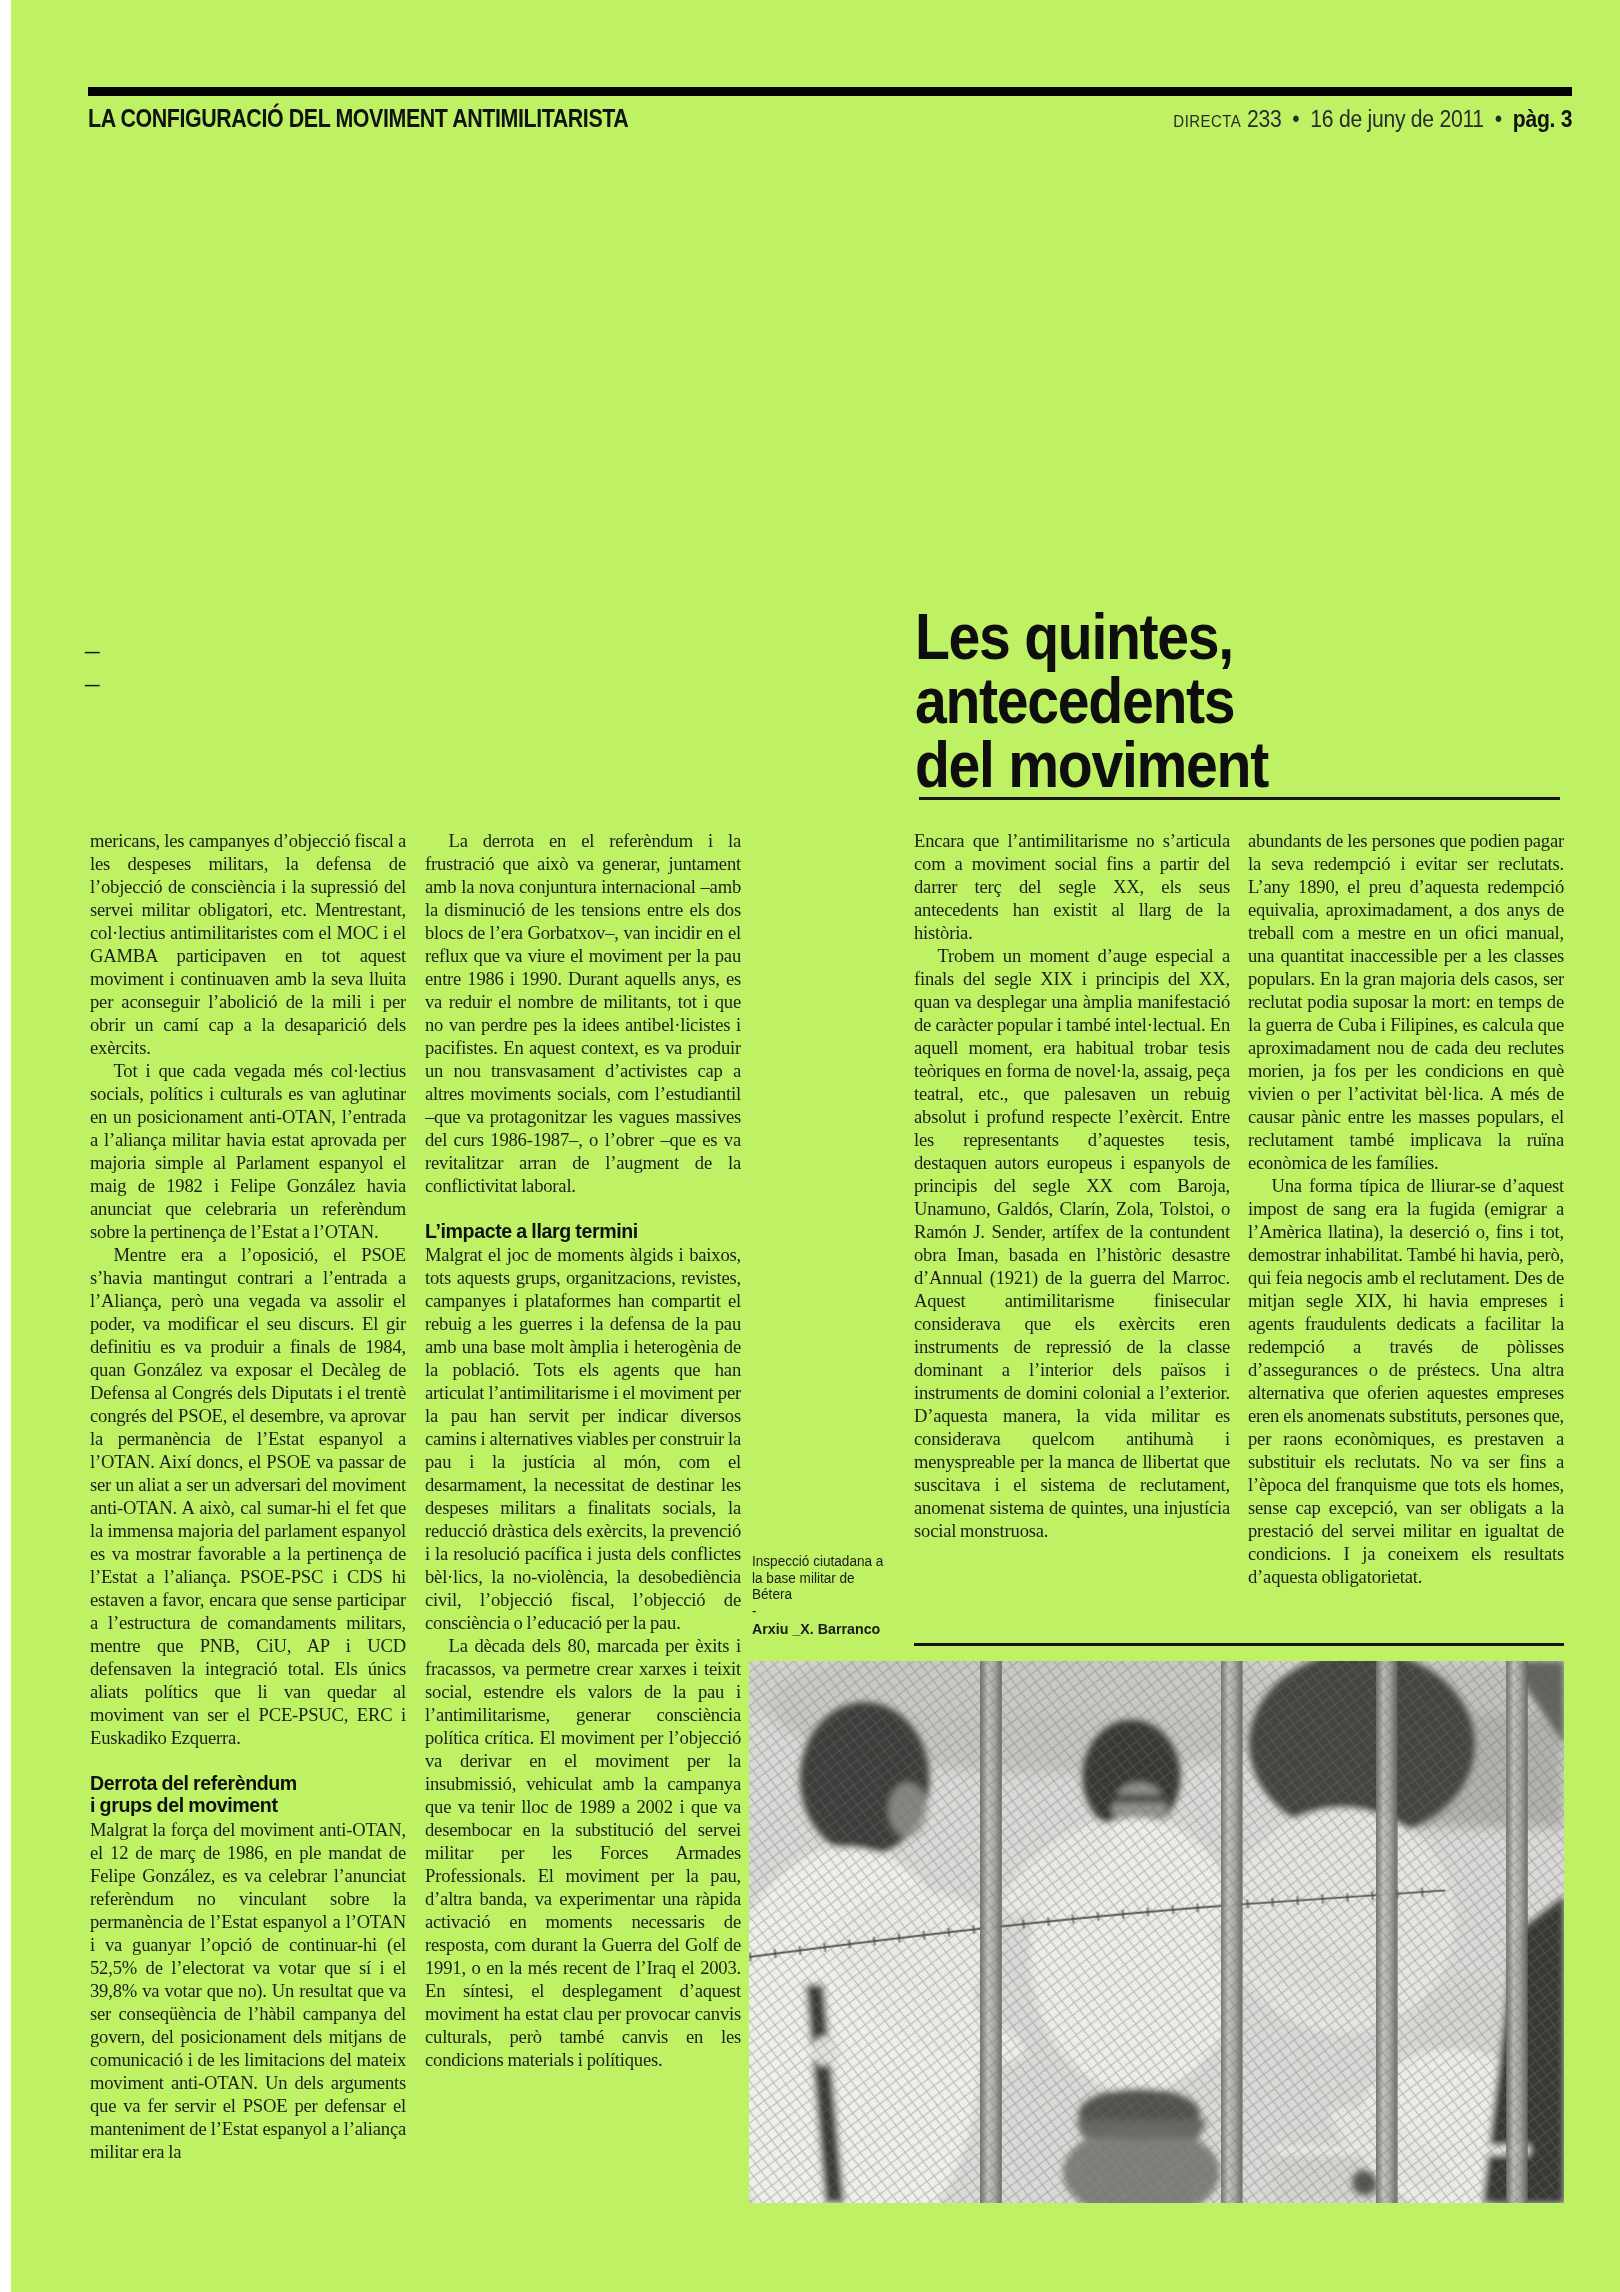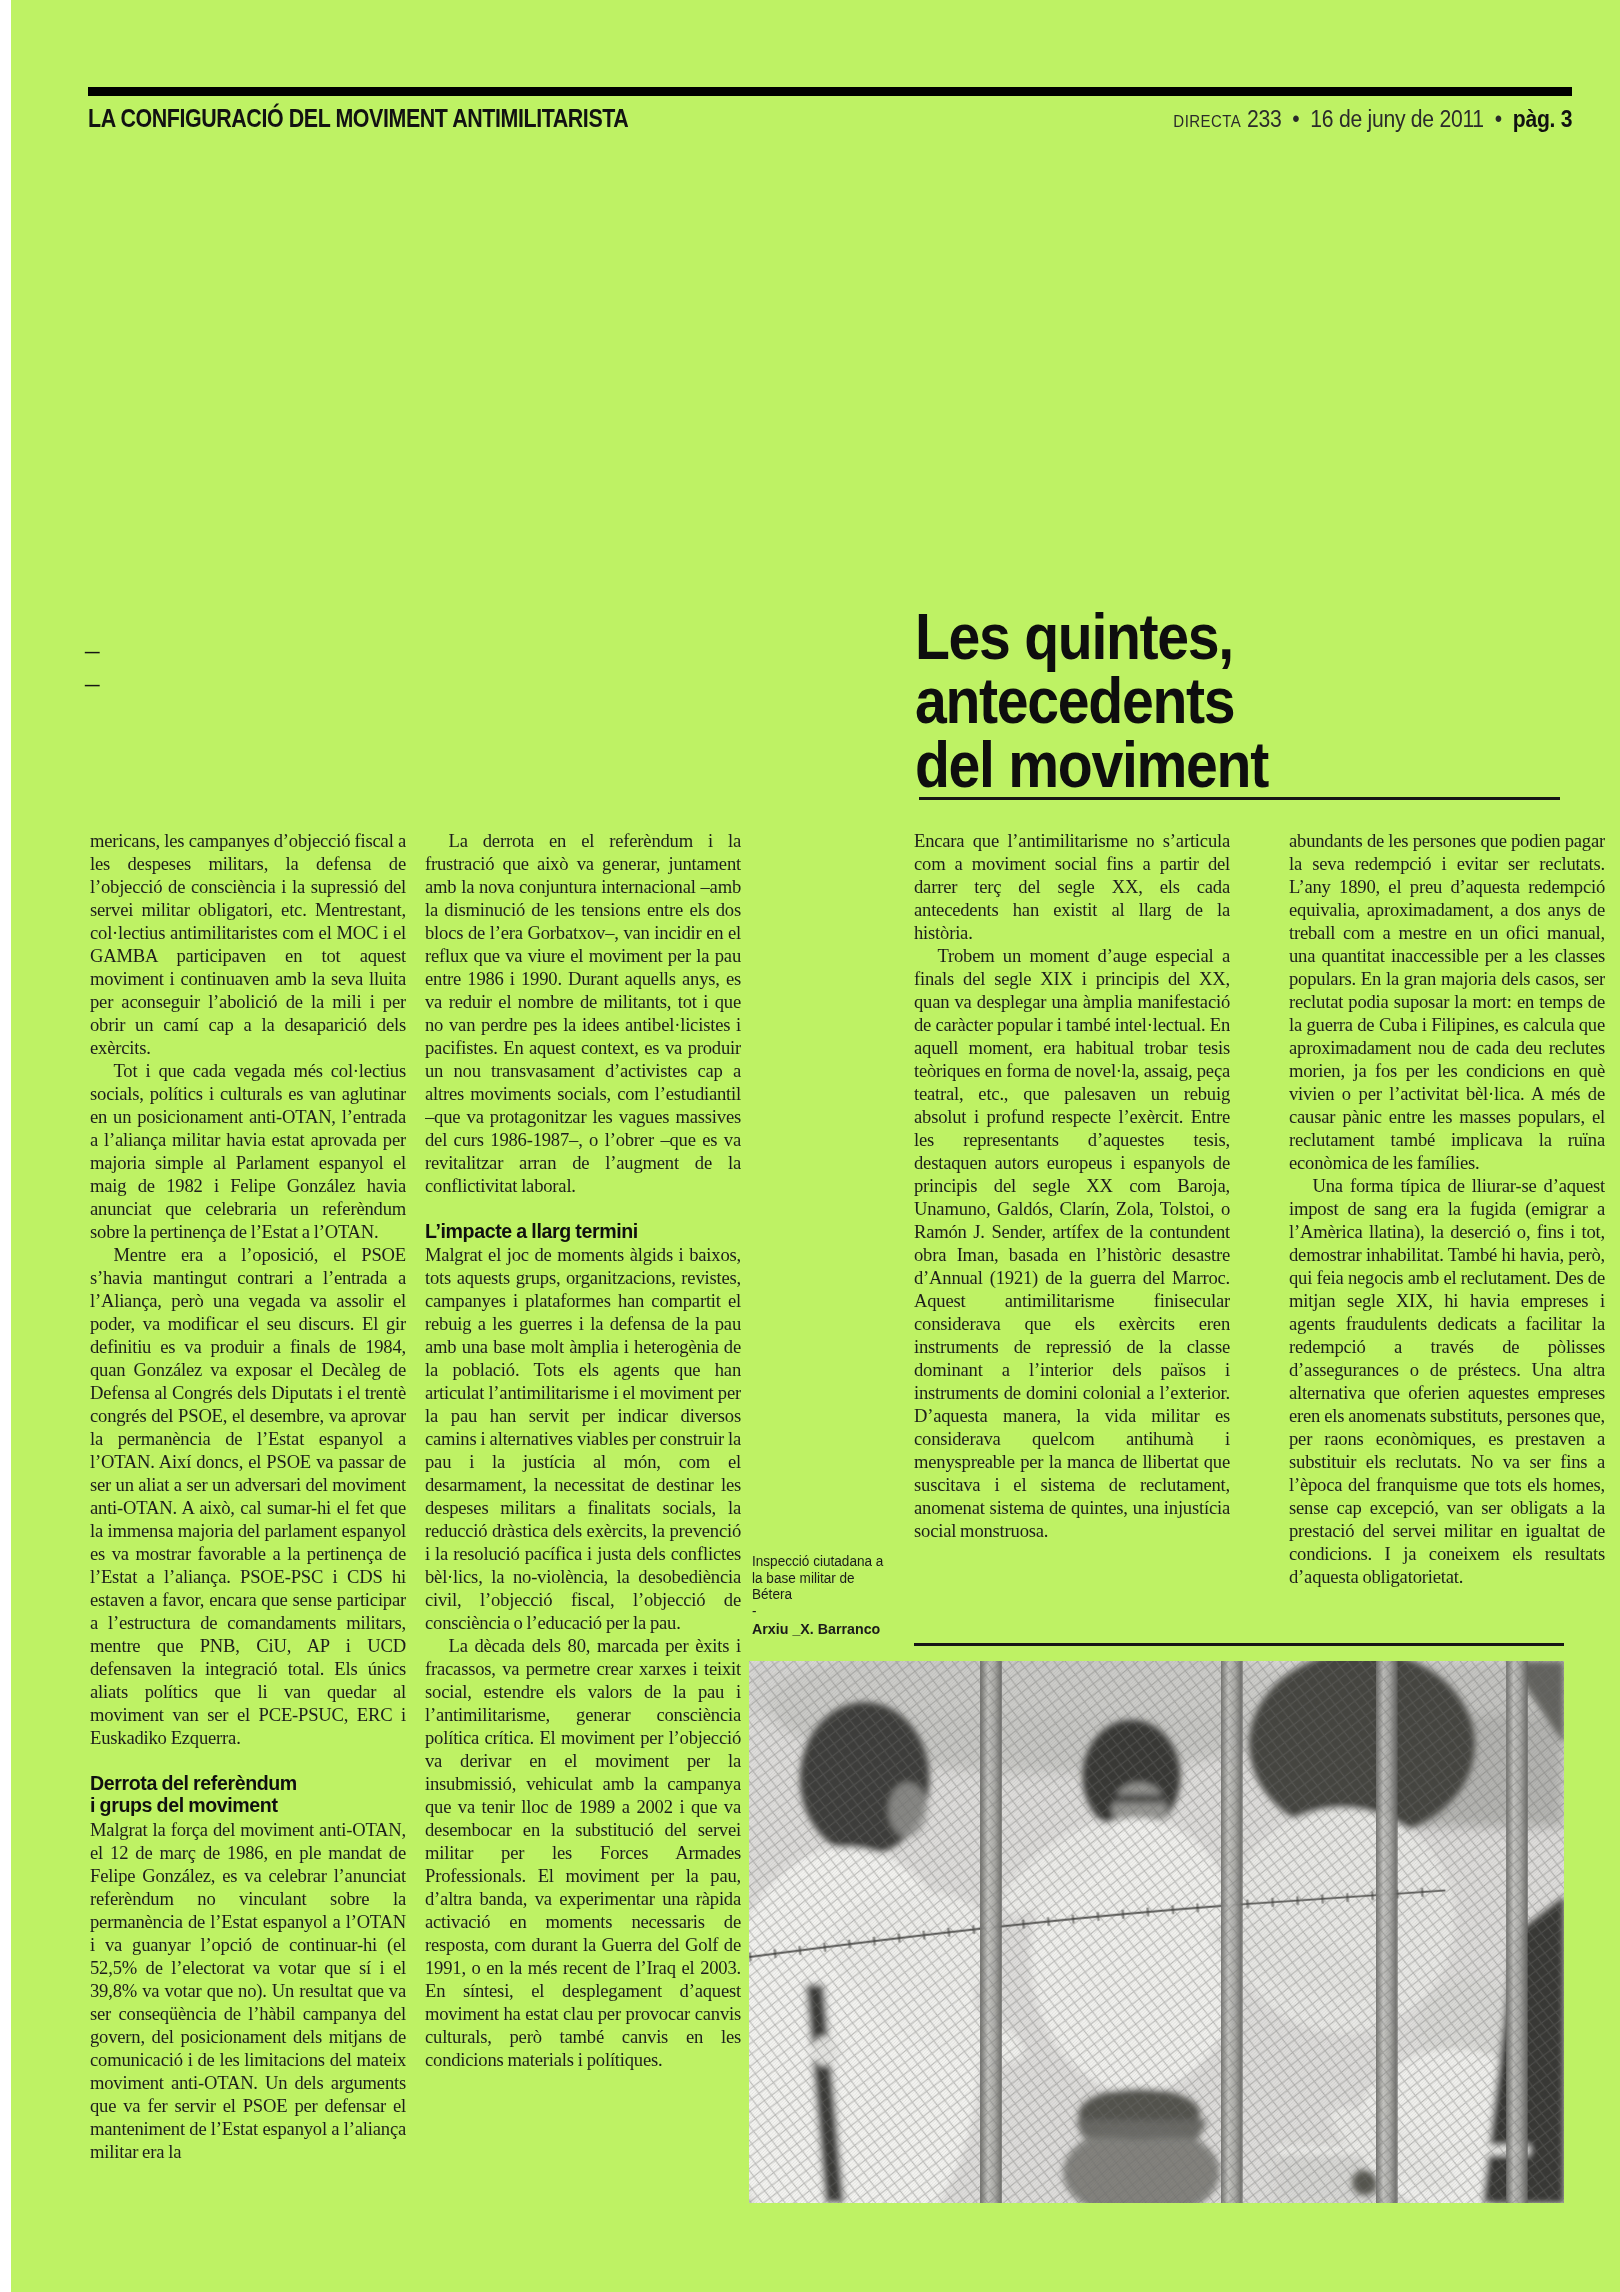--- a/index.html
+++ b/index.html
@@ -39,21 +39,21 @@
   .headline-rule{position:absolute;left:908px;top:797px;width:641px;height:2.9px;background:#161616;}
   
   .col{
     position:absolute;top:829px;width:316px;text-align:justify;
     font-size:18.6px;line-height:23px;letter-spacing:-0.2px;word-spacing:-0.5px;
     overflow:hidden;color:#1d1d1b;
   }
   .col-1{left:79px;height:1378px;}
   .col-2{left:414px;height:1378px;}
   .col-3{left:903px;height:808px;}
-  .col-4{left:1278px;height:808px;}
+  .col-4{left:1237px;height:808px;}
   .col p{margin:0;}
   .col p.indent{text-indent:23.5px;}
   .col h3.subhead{
     font-family:"Liberation Sans",sans-serif;font-weight:bold;font-size:19.6px;
     line-height:22.5px;margin:22.5px 0 1px 0;letter-spacing:-0.4px;color:#0f0f0f;
     white-space:pre-line;text-align:left;
   }
   .cols34-rule{position:absolute;left:903px;top:1643px;width:650px;height:2.9px;background:#161616;}
   
   .photo-caption{
@@ -102,21 +102,21 @@
 i grups del moviment</h3>
       <p>Malgrat la força del moviment anti-OTAN, el 12 de març de 1986, en ple mandat de Felipe González, es va celebrar l’anunciat referèndum no vinculant sobre la permanència de l’Estat espanyol a l’OTAN i va guanyar l’opció de continuar-hi (el 52,5% de l’electorat va votar que sí i el 39,8% va votar que no). Un resultat que va ser conseqüència de l’hàbil campanya del govern, del posicionament dels mitjans de comunicació i de les limitacions del mateix moviment anti-OTAN. Un dels arguments que va fer servir el PSOE per defensar el manteniment de l’Estat espanyol a l’aliança militar era la</p>
     </div>
   <div class="col col-2">
       <p class="indent">La derrota en el referèndum i la frustració que això va generar, juntament amb la nova conjuntura internacional –amb la disminució de les tensions entre els dos blocs de l’era Gorbatxov–, van incidir en el reflux que va viure el moviment per la pau entre 1986 i 1990. Durant aquells anys, es va reduir el nombre de militants, tot i que no van perdre pes la idees antibel·licistes i pacifistes. En aquest context, es va produir un nou transvasament d’activistes cap a altres moviments socials, com l’estudiantil –que va protagonitzar les vagues massives del curs 1986-1987–, o l’obrer –que es va revitalitzar arran de l’augment de la conflictivitat laboral.</p>
       <h3 class="subhead">L’impacte a llarg termini</h3>
       <p>Malgrat el joc de moments àlgids i baixos, tots aquests grups, organitzacions, revistes, campanyes i plataformes han compartit el rebuig a les guerres i la defensa de la pau amb una base molt àmplia i heterogènia de la població. Tots els agents que han articulat l’antimilitarisme i el moviment per la pau han servit per indicar diversos camins i alternatives viables per construir la pau i la justícia al món, com el desarmament, la necessitat de destinar les despeses militars a finalitats socials, la reducció dràstica dels exèrcits, la prevenció i la resolució pacífica i justa dels conflictes bèl·lics, la no-violència, la desobediència civil, l’objecció fiscal, l’objecció de consciència o l’educació per la pau.</p>
       <p class="indent">La dècada dels 80, marcada per èxits i fracassos, va permetre crear xarxes i teixit social, estendre els valors de la pau i l’antimilitarisme, generar consciència política crítica. El moviment per l’objecció va derivar en el moviment per la insubmissió, vehiculat amb la campanya que va tenir lloc de 1989 a 2002 i que va desembocar en la substitució del servei militar per les Forces Armades Professionals. El moviment per la pau, d’altra banda, va experimentar una ràpida activació en moments necessaris de resposta, com durant la Guerra del Golf de 1991, o en la més recent de l’Iraq el 2003. En síntesi, el desplegament d’aquest moviment ha estat clau per provocar canvis culturals, però també canvis en les condicions materials i polítiques.</p>
     </div>
   <div class="col col-3">
-      <p>Encara que l’antimilitarisme no s’articula com a moviment social fins a partir del darrer terç del segle XX, els cada antecedents han existit al llarg de la història.</p>
+      <p>Encara que l’antimilitarisme no s’articula com a moviment social fins a partir del darrer terç del segle XX, els seus antecedents han existit al llarg de la història.</p>
       <p class="indent">Trobem un moment d’auge especial a finals del segle XIX i principis del XX, quan va desplegar una àmplia manifestació de caràcter popular i també intel·lectual. En aquell moment, era habitual trobar tesis teòriques en forma de novel·la, assaig, peça teatral, etc., que palesaven un rebuig absolut i profund respecte l’exèrcit. Entre les representants d’aquestes tesis, destaquen autors europeus i espanyols de principis del segle XX com Baroja, Unamuno, Galdós, Clarín, Zola, Tolstoi, o Ramón J. Sender, artífex de la contundent obra Iman, basada en l’històric desastre d’Annual (1921) de la guerra del Marroc. Aquest antimilitarisme finisecular considerava que els exèrcits eren instruments de repressió de la classe dominant a l’interior dels països i instruments de domini colonial a l’exterior. D’aquesta manera, la vida militar es considerava quelcom antihumà i menyspreable per la manca de llibertat que suscitava i el sistema de reclutament, anomenat sistema de quintes, una injustícia social monstruosa.</p>
     </div>
   <div class="col col-4">
       <p>abundants de les persones que podien pagar la seva redempció i evitar ser reclutats. L’any 1890, el preu d’aquesta redempció equivalia, aproximadament, a dos anys de treball com a mestre en un ofici manual, una quantitat inaccessible per a les classes populars. En la gran majoria dels casos, ser reclutat podia suposar la mort: en temps de la guerra de Cuba i Filipines, es calcula que aproximadament nou de cada deu reclutes morien, ja fos per les condicions en què vivien o per l’activitat bèl·lica. A més de causar pànic entre les masses populars, el reclutament també implicava la ruïna econòmica de les famílies.</p>
       <p class="indent">Una forma típica de lliurar-se d’aquest impost de sang era la fugida (emigrar a l’Amèrica llatina), la deserció o, fins i tot, demostrar inhabilitat. També hi havia, però, qui feia negocis amb el reclutament. Des de mitjan segle XIX, hi havia empreses i agents fraudulents dedicats a facilitar la redempció a través de pòlisses d’assegurances o de préstecs. Una altra alternativa que oferien aquestes empreses eren els anomenats substituts, persones que, per raons econòmiques, es prestaven a substituir els reclutats. No va ser fins a l’època del franquisme que tots els homes, sense cap excepció, van ser obligats a la prestació del servei militar en igualtat de condicions. I ja coneixem els resultats d’aquesta obligatorietat.</p>
     </div>
 
   <div class="cols34-rule"></div>
 
   <div class="photo-caption">

